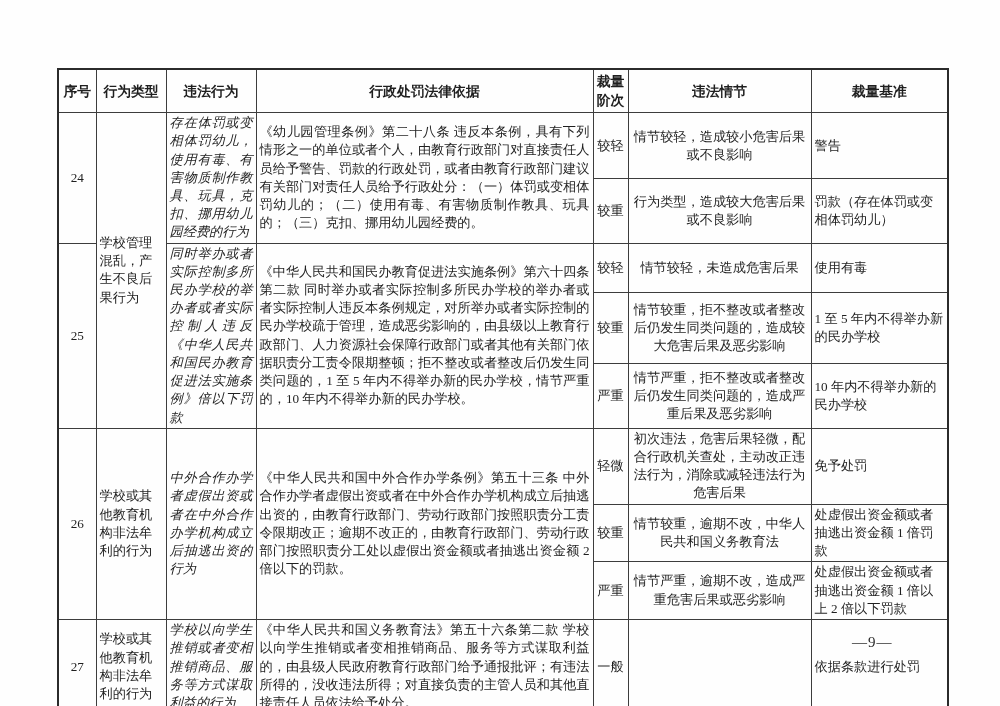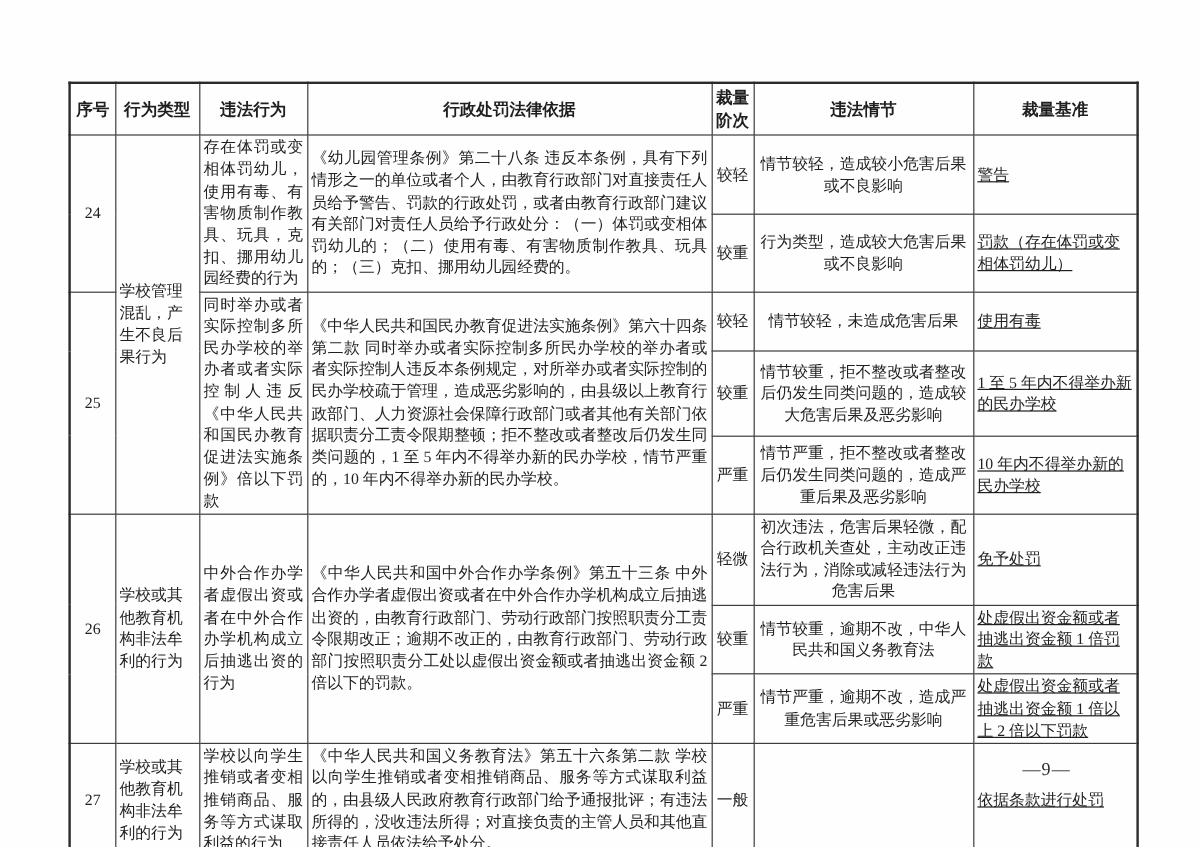--- a/index.html
+++ b/index.html
@@ -35,25 +35,25 @@
     word-break: break-all;
   }
   table.penalty th {
     font-weight: bold;
     font-size: 13.8px;
     text-align: center;
     padding: 2px 2px;
   }
   td.c-no      { text-align: center; }
   td.c-type    { text-align: left; }
-  td.c-beh     { text-align: justify; }
+  td.c-beh     { text-align: justify; font-style: italic; }
   td.c-legal   { text-align: justify; }
   td.c-level   { text-align: center; padding: 1px 2px; }
   td.c-circ    { text-align: center; }
-  td.c-std     { text-align: left; text-decoration: underline; }
+  td.c-std     { text-align: left; }
   .page-number {
     position: absolute;
     left: 852px;
     top: 634px;
     width: 120px;
     font-size: 15px;
     letter-spacing: 1px;
     color: #2b2b2b;
     text-align: left;
   }

